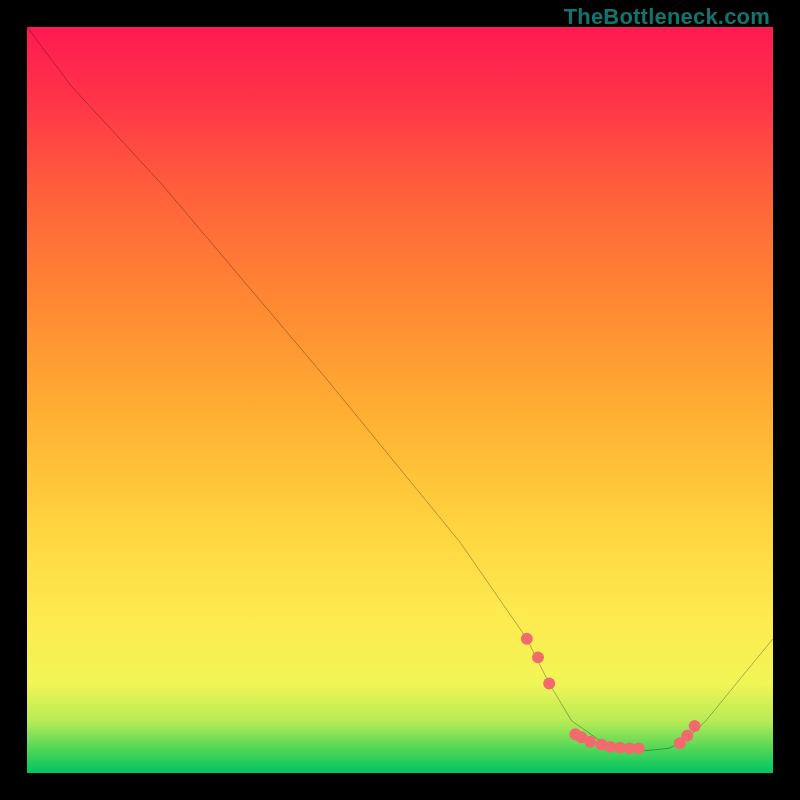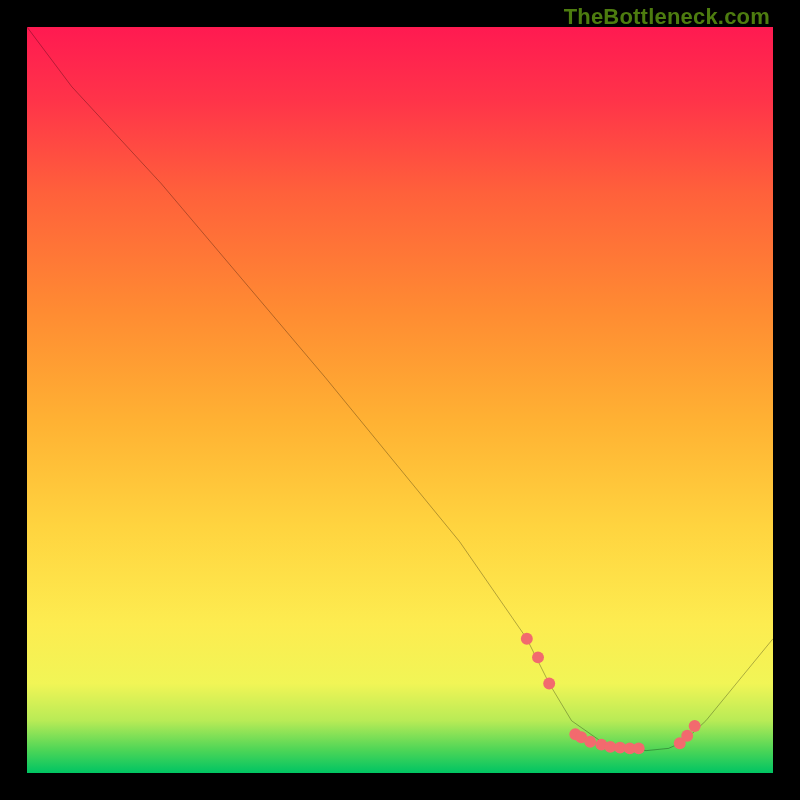--- a/index.html
+++ b/index.html
@@ -40,21 +40,21 @@
       #ff603b 78%,
       #ff3449 90%,
       #ff1a51 100%);
   }
   .watermark {
     position: absolute;
     top: 4px;
     right: 30px;
     font-size: 22px;
     font-weight: 600;
-    color: #4d7c0f;
+    color: #0f766e;
     letter-spacing: 0.2px;
     user-select: none;
   }
 </style>
 </head>
 <body>
 
 <div class="frame">
   <div class="plot">
     <div class="gradient"></div>

